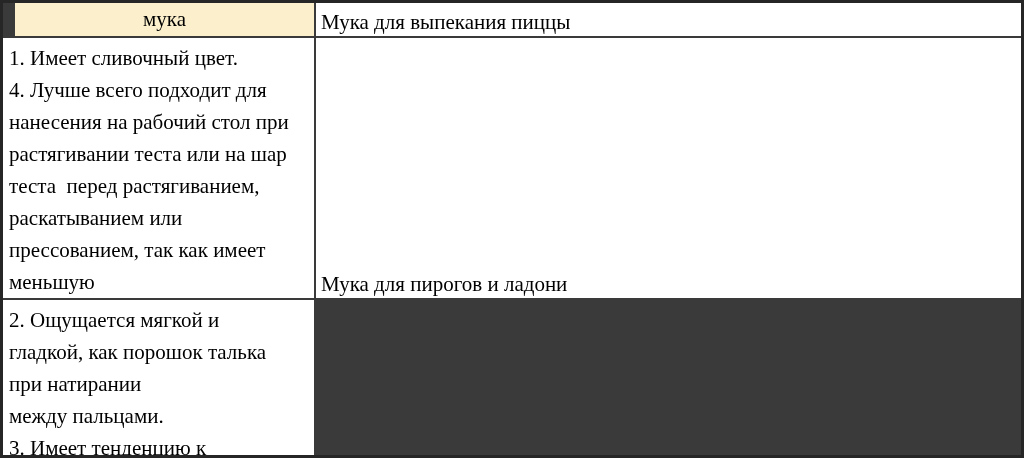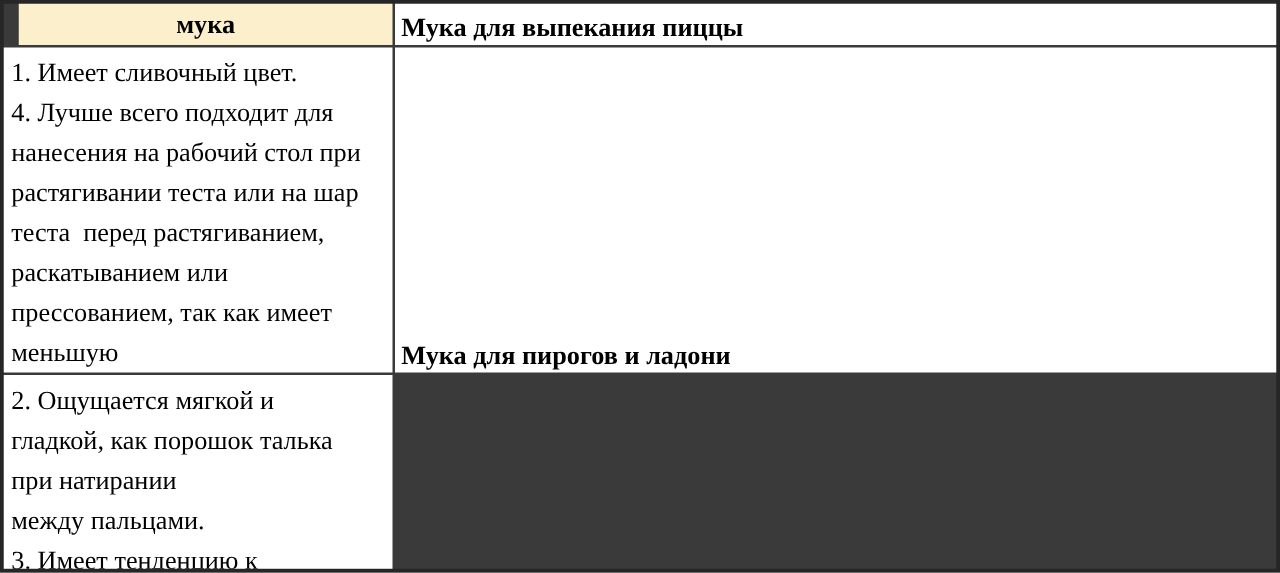--- a/index.html
+++ b/index.html
@@ -24,32 +24,31 @@
   .cell {
     background: #ffffff;
     overflow: hidden;
     box-sizing: border-box;
   }
   .header-cell {
     background: var(--header-bg, #FCF0CC);
     display: flex;
     align-items: center;
     justify-content: center;
-    font-weight: bold;
+    font-weight: normal;
     margin-left: 12px;
   }
   .flour-cell {
     display: flex;
     align-items: flex-end; 
     padding: 0 4px 1px 5px;
   }
   .flour-label {
     white-space: nowrap;
     line-height: 26px;
-    font-weight: bold;
   }
   .chars-cell {
     padding: 4px 16px 0 6px;
     vertical-align: top;
   }
   .char-item {
     line-height: 32px;
     white-space: pre-wrap; 
   }
 </style>

